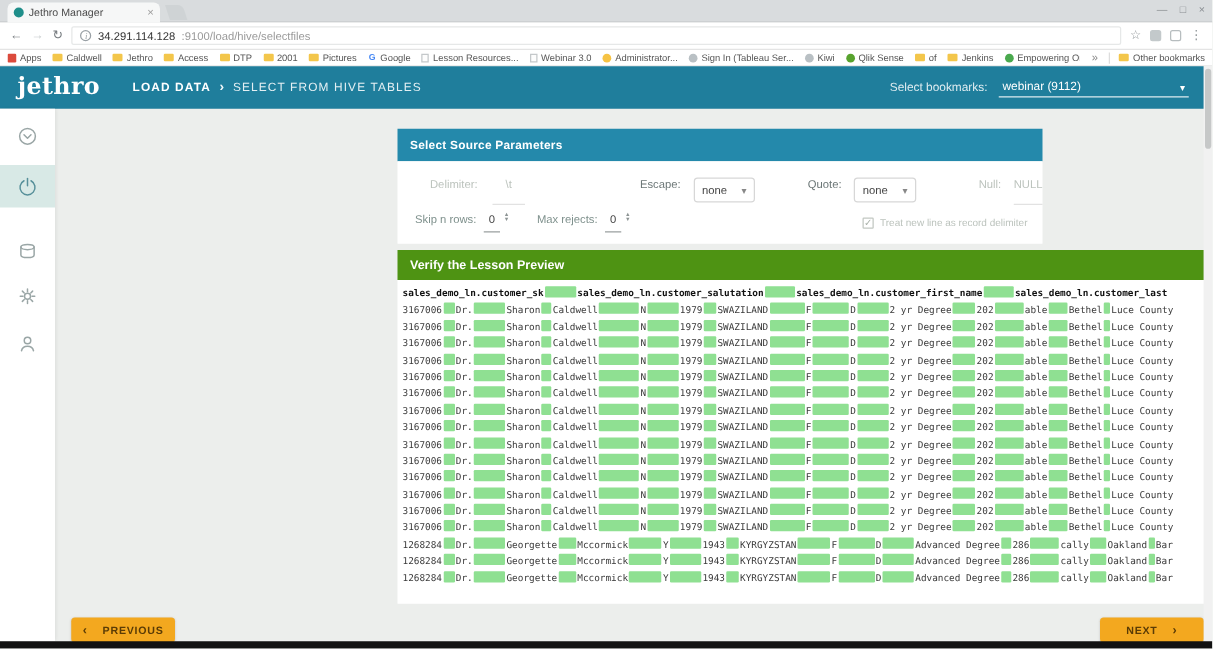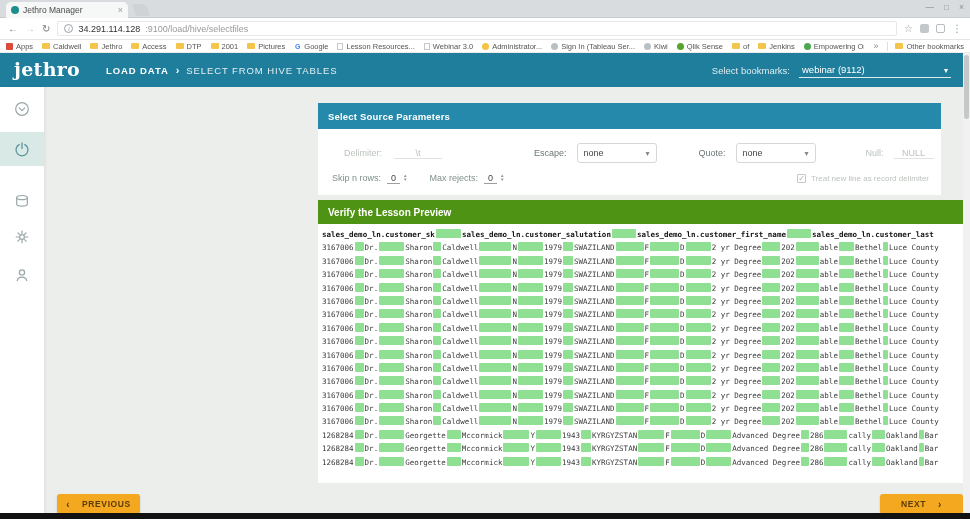--- a/index.html
+++ b/index.html
@@ -64,23 +64,23 @@
   .si4{margin-top:2px}
   .si5{margin-top:4px}
 
   
   .card-header{height:26px;background:#2489ab;color:#fff;display:flex;align-items:center;padding:0 10px;font-size:9.5px;font-weight:bold;letter-spacing:.2px}
   .query-card{position:absolute;left:57px;top:103px;width:244px}
   .query-body{margin-top:7px;width:244px;height:338px;background:#edeee6;border:none;resize:none;padding:10px 9px;font-size:8.5px;font-family:"Liberation Sans",sans-serif;color:#444;outline:none}
   .query-body::placeholder{color:#b8bcae}
   .edit-ic{margin-left:auto}
 
-  .params-card{position:absolute;left:318px;top:103px;width:623px}
+  .params-card{position:absolute;left:318px;top:103px;width:516px}
   .params-body{background:#fff;height:66px;font-size:9px;color:#6b7676;padding-top:9px}
-  .prow1,.prow2{display:flex;align-items:center}
+  .prow1,.prow2{display:flex;}
   .prow1{margin:4px 0 0 0;height:22px}
   .prow2{margin-top:6px;height:16px}
   .lbl-dim{color:#bcc3bd}
   .val-dim{color:#bcc3bd;border-bottom:1px solid #e2e2e2;width:48px;text-align:center}
   .ddl{width:80px;height:20px;border:1px solid #d7d7d7;border-radius:3px;display:flex;align-items:center;padding:0 6px;color:#444;background:#fff}
   .ddl .dd{margin-left:auto;color:#888;font-size:8px}
   .numval{color:#444;border-bottom:1px solid #9aa0a0;min-width:13px;text-align:center;margin:0 3px 0 6px}
   .stepper{display:inline-flex;flex-direction:column;font-size:4.5px;color:#8d9494;line-height:4px}
   .cbgroup{margin-left:auto;margin-right:12px;display:flex;align-items:center;gap:5px}
   .cb{width:9px;height:9px;border:1px solid #c2c8c2;border-radius:1px;color:#aab2aa;font-size:8px;line-height:8px;text-align:center}

